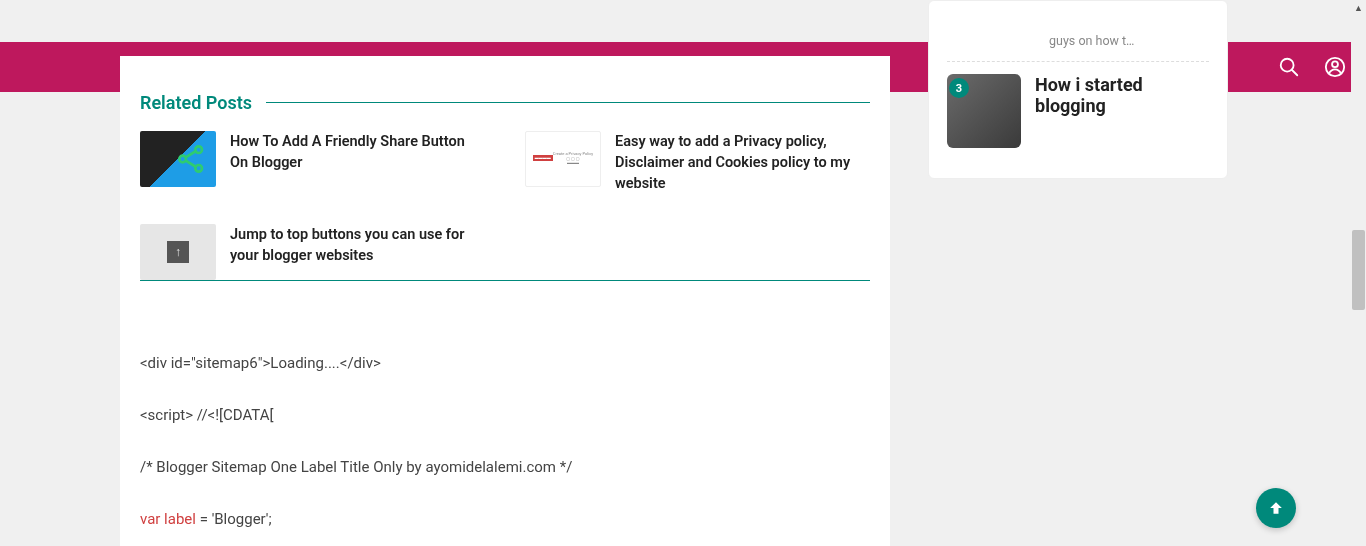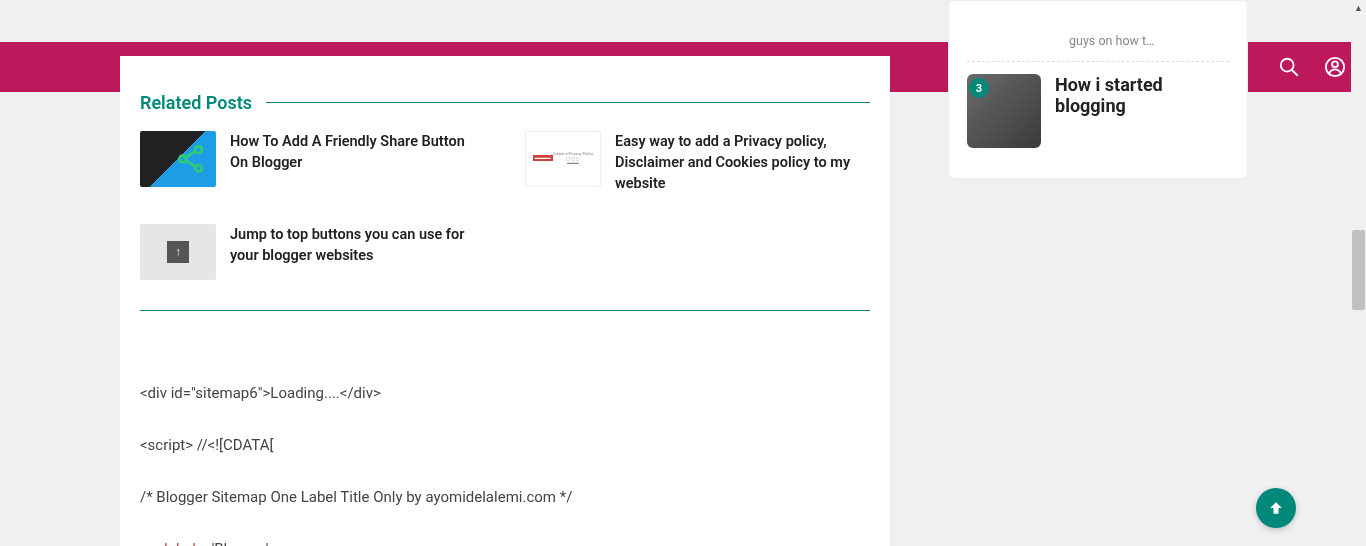--- a/index.html
+++ b/index.html
@@ -11,30 +11,30 @@
 .nav-item { color: #fff; font-size: 14px; font-weight: 600; margin-right: 32px; display: flex; align-items: center; cursor: pointer; }
 .nav-item svg { margin-left: 8px; }
 .topbar-right { margin-left: auto; display: flex; align-items: center; gap: 24px; }
 .icon-btn { color: #fff; cursor: pointer; display: flex; align-items: center; justify-content: center; }
 
 .content-main { position: absolute; left: 120px; top: 56px; width: 770px; background: #fff; padding: 20px 20px 40px 20px; }
 .related-header { display: flex; align-items: center; margin-bottom: 18px; padding-top: 16px; }
 .related-title { color: #00897b; font-size: 18px; font-weight: 600; margin-right: 14px; }
 .related-line { flex: 1; height: 1px; background: #00897b; }
 
-.posts-grid { display: grid; grid-template-columns: 1fr 1fr; column-gap: 40px; row-gap: 30px; padding-bottom: 30px; border-bottom: 1px solid #00897b; }
+.posts-grid { display: grid; grid-template-columns: 1fr 1fr; column-gap: 40px; row-gap: 30px; border-bottom: 1px solid #00897b; }
 .post-item { display: flex; gap: 14px; }
 .post-thumb { width: 76px; height: 56px; flex-shrink: 0; background: #e6e6e6; border-radius: 2px; display: flex; align-items: center; justify-content: center; overflow: hidden; }
 .post-title { font-size: 14.5px; font-weight: 600; line-height: 1.45; color: #222; }
 
 .code-block { margin-top: 70px; font-family: inherit; font-size: 15px; line-height: 1.6; color: #444; }
 .code-block p { margin-bottom: 28px; }
 .kw-red { color: #d04040; }
 
-.sidebar { position: absolute; left: 948px; top: 0; width: 300px; background: #fff; border: 1px solid #eee; border-radius: 6px; padding: 0 18px 18px 18px; }
+.sidebar { position: absolute; left: 928px; top: 0; width: 300px; background: #fff; border: 1px solid #eee; border-radius: 6px; padding: 0 18px 18px 18px; }
 .sb-item { display: flex; gap: 14px; padding: 12px 0; border-top: 1px dashed #ddd; }
 .sb-item:first-child { border-top: none; }
 .sb-thumb { width: 74px; height: 74px; border-radius: 6px; background: linear-gradient(135deg,#6b6b6b,#3a3a3a); flex-shrink: 0; position: relative; }
 .sb-badge { position: absolute; top: 4px; left: 2px; width: 20px; height: 20px; border-radius: 50%; background: #00897b; color: #fff; font-size: 11px; font-weight: 700; display: flex; align-items: center; justify-content: center; }
 .sb-body-title { font-size: 18px; font-weight: 700; color: #222; margin-bottom: 4px; }
 .sb-body-excerpt { font-size: 12.5px; color: #888; line-height: 1.4; }
 
 .fab { position: absolute; right: 70px; bottom: 18px; width: 40px; height: 40px; border-radius: 50%; background: #00897b; color: #fff; display: flex; align-items: center; justify-content: center; cursor: pointer; box-shadow: 0 2px 6px rgba(0,0,0,0.2); }
 
 .scrollbar-track { position: absolute; right: 0; top: 0; width: 15px; height: 546px; background: #f0f0f0; }

